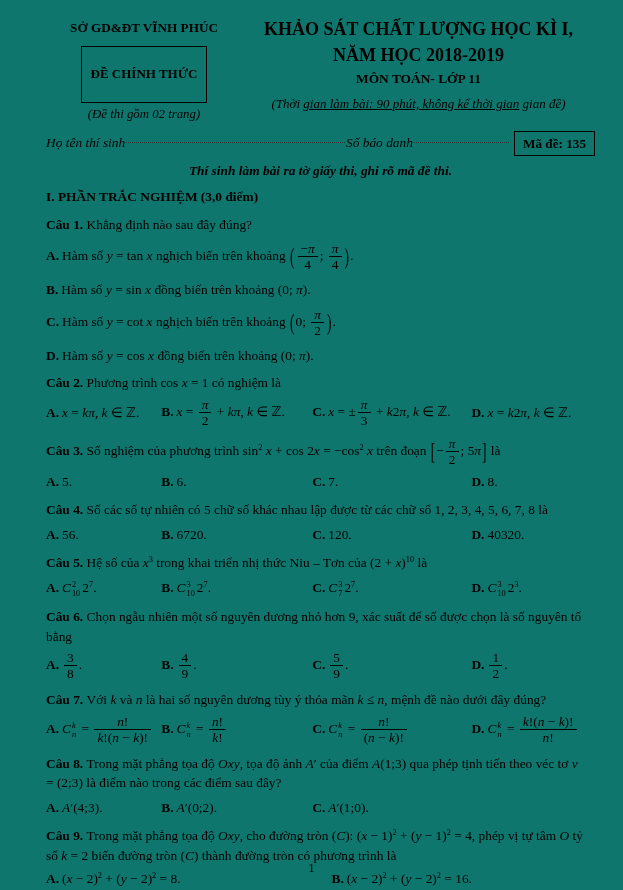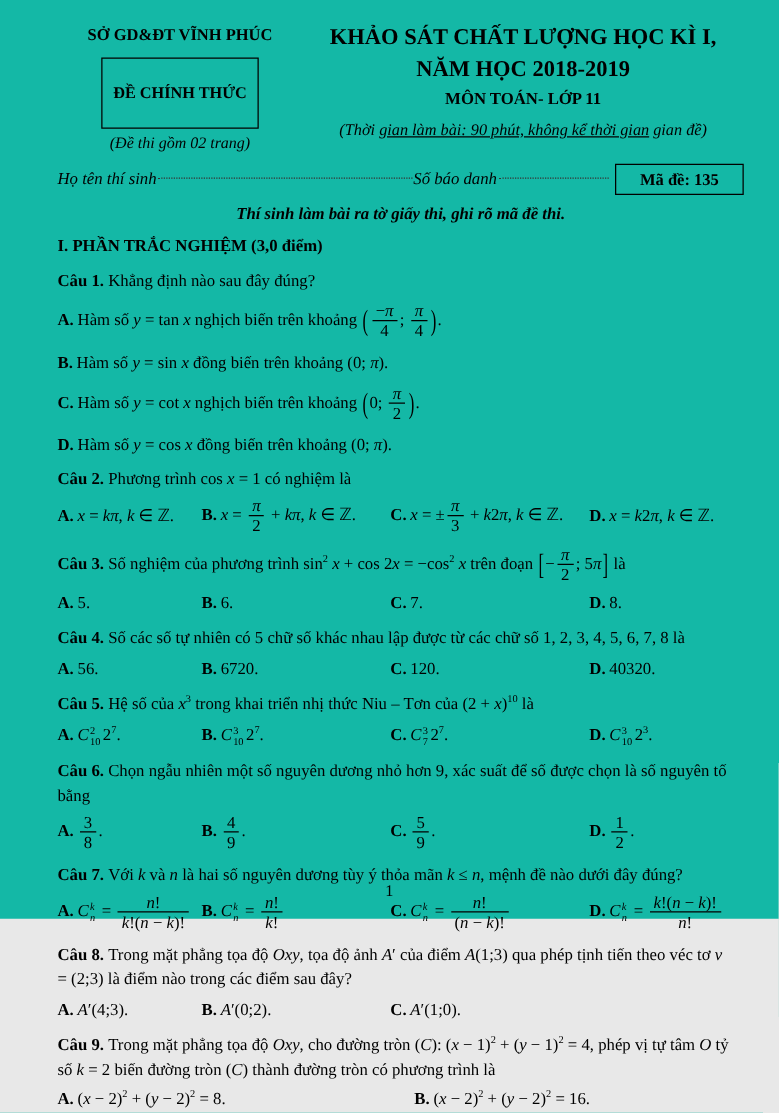--- a/index.html
+++ b/index.html
@@ -1,37 +1,37 @@
 <!DOCTYPE html>
 <html><head>
 <meta charset="utf-8">
 <style>
   html,body{margin:0;padding:0;background:#e8e8e8;}
   body{width:623px;height:890px;position:relative;overflow:hidden;
        font-family:"Liberation Serif",serif;color:#000;}
-  .sheet{width:623px;height:735px;background:#14b8a6;position:relative;
+  .sheet{width:623px;height:890px;background:#0f766e;position:relative;
          box-sizing:border-box;padding:16px 28px 0 46px;font-size:13.4px;line-height:1.45;}
 
   
   .hdr{display:flex;align-items:flex-start;}
   .hdr-left{width:196px;text-align:center;flex-shrink:0;}
   .hdr-right{flex:1;text-align:center;}
   .org{font-weight:bold;font-size:13.2px;margin-top:2px;}
   .debox{display:inline-block;border:1.6px solid #000;font-weight:bold;
          padding:18px 9px;margin-top:9px;font-size:13px;}
   .pages{font-style:italic;font-size:12.8px;margin-top:2px;}
   .t1{font-weight:bold;font-size:18px;}
   .t2{font-weight:bold;font-size:13.4px;margin-top:1px;}
   .time{font-style:italic;font-size:13px;margin-top:6px;}
   .time .ul{text-decoration:underline;}
   .name-row{display:flex;align-items:center;font-style:italic;margin-top:7px;}
   .leader{flex:2.3;border-bottom:1.5px dotted #333;height:1px;margin:0 1px 2px 1px;}
   .leader2{flex:1;}
   .code-box{border:1.4px solid #000;font-weight:bold;font-style:normal;
-            padding:2px 19px;margin-left:4px;white-space:nowrap;font-size:13.2px;}
+            padding:2px 8px;margin-left:4px;white-space:nowrap;font-size:13.2px;}
   .instr{text-align:center;font-weight:bold;font-style:italic;margin-top:5px;}
   .section{font-weight:bold;margin-top:7px;}
 
   
   .q{margin-top:8px;}
   .stem{margin:0 0 3px 0;}
   .qlabel{font-weight:bold;}
   .opts.stack .opt{margin:8px 0;}
   .opts.row{display:grid;grid-template-columns:21% 27.5% 29% 22.5%;
             align-items:center;margin-top:4px;}

